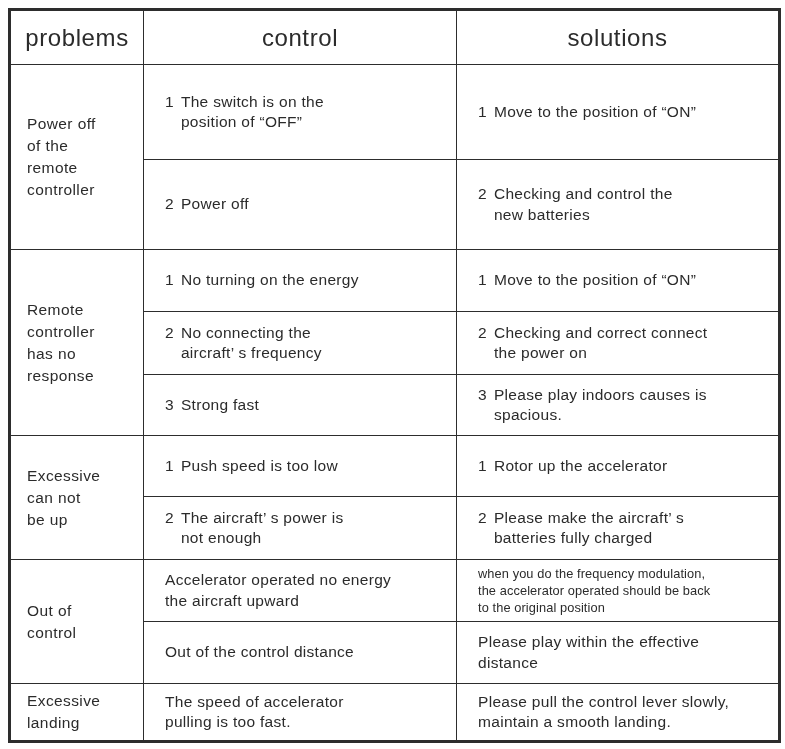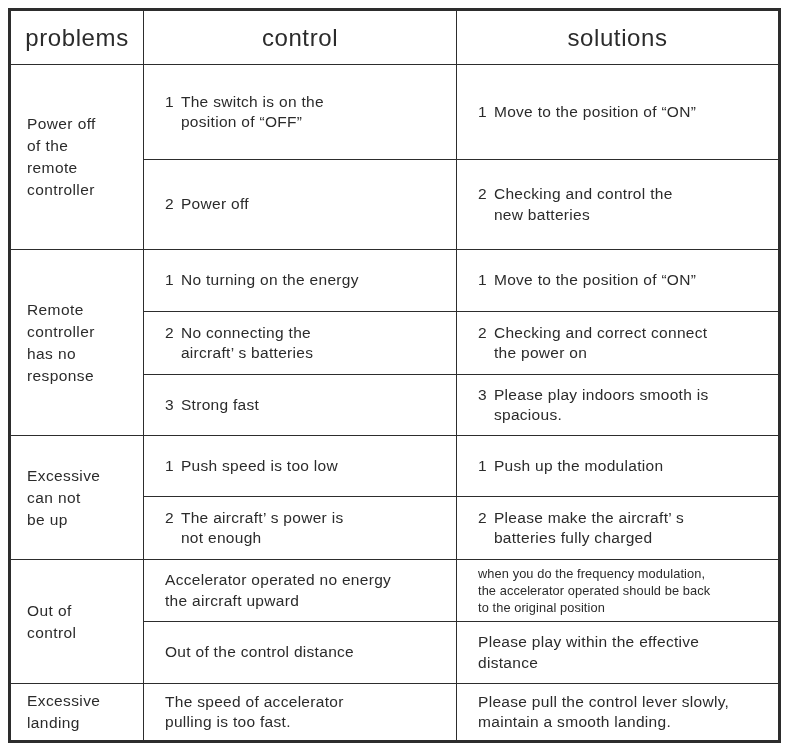--- a/index.html
+++ b/index.html
@@ -124,61 +124,61 @@
         <span class="num">1</span>
         <div class="txt">Move to the position of “ON”</div>
       </div>
     </td>
   </tr>
   <tr style="height:63px">
     <td class="cell">
       <div class="item">
         <span class="num">2</span>
         <div class="txt">No connecting the
-aircraft’ s batteries</div>
+aircraft’ s frequency</div>
       </div>
     </td>
     <td class="cell">
       <div class="item">
         <span class="num">2</span>
         <div class="txt">Checking and correct connect
 the power on</div>
       </div>
     </td>
   </tr>
   <tr style="height:61px">
     <td class="cell">
       <div class="item">
         <span class="num">3</span>
         <div class="txt">Strong fast</div>
       </div>
     </td>
     <td class="cell">
       <div class="item">
         <span class="num">3</span>
-        <div class="txt">Please play indoors smooth is
+        <div class="txt">Please play indoors causes is
 spacious.</div>
       </div>
     </td>
   </tr>
 
   <tr style="height:61px">
     <td class="problem" rowspan="2">Excessive
 can not
 be up</td>
     <td class="cell">
       <div class="item">
         <span class="num">1</span>
         <div class="txt">Push speed is too low</div>
       </div>
     </td>
     <td class="cell">
       <div class="item">
         <span class="num">1</span>
-        <div class="txt">Push up the modulation</div>
+        <div class="txt">Rotor up the accelerator</div>
       </div>
     </td>
   </tr>
   <tr style="height:63px">
     <td class="cell">
       <div class="item">
         <span class="num">2</span>
         <div class="txt">The aircraft’ s power is
 not enough</div>
       </div>

